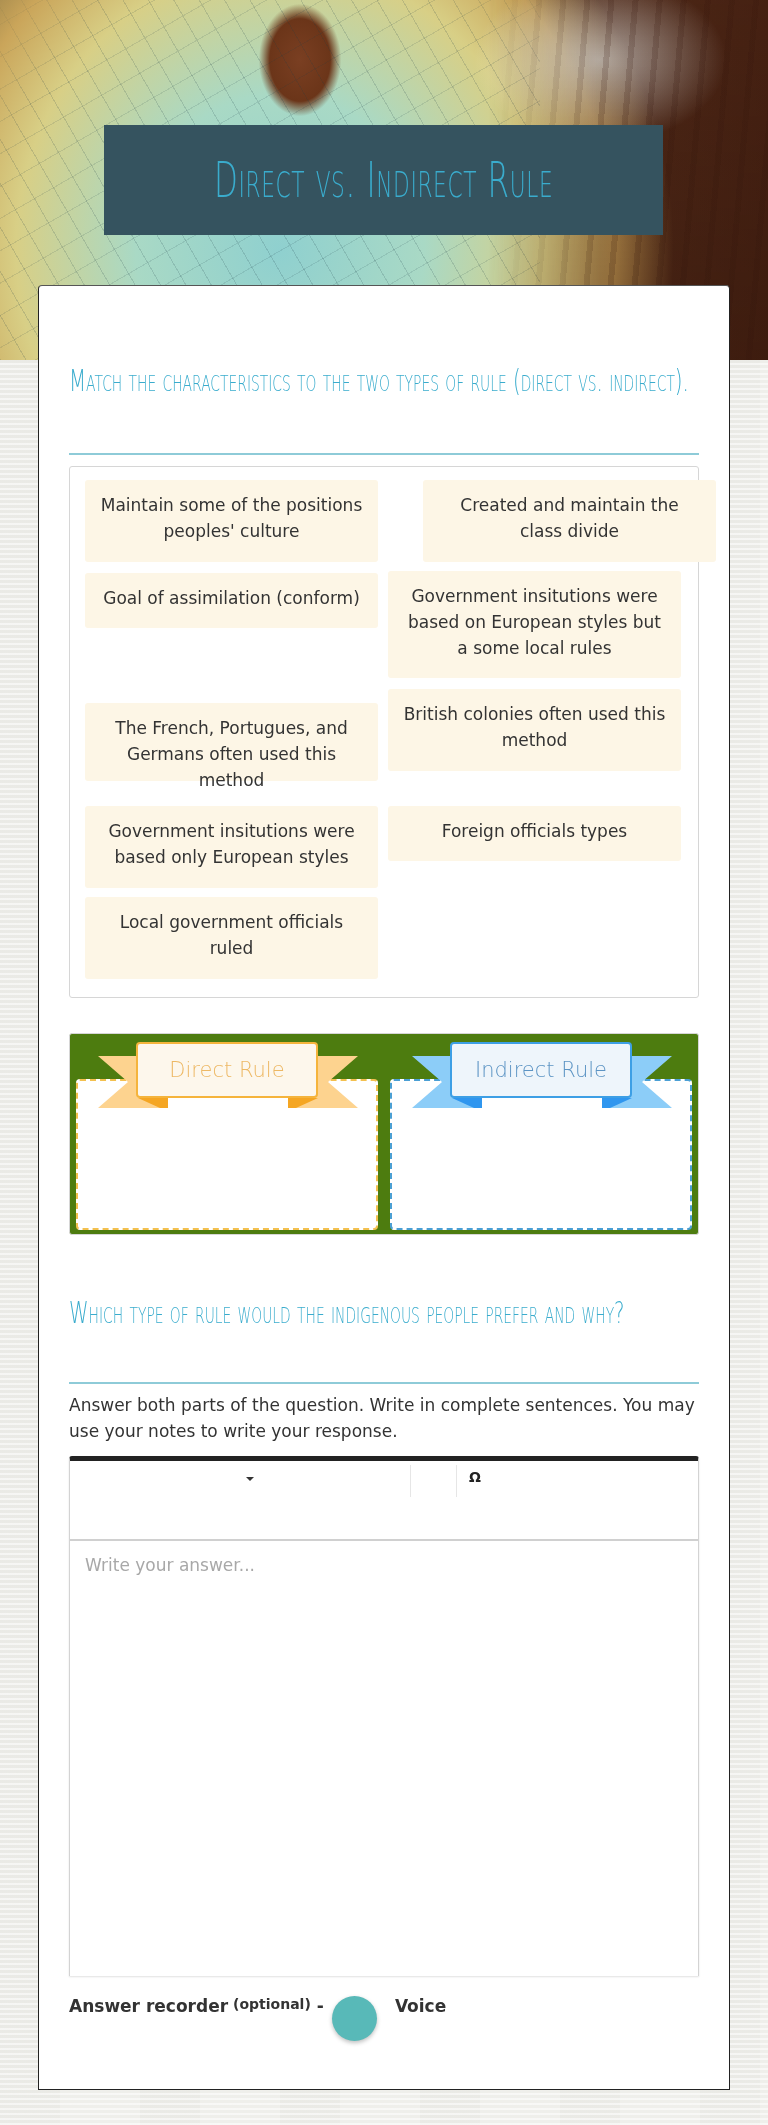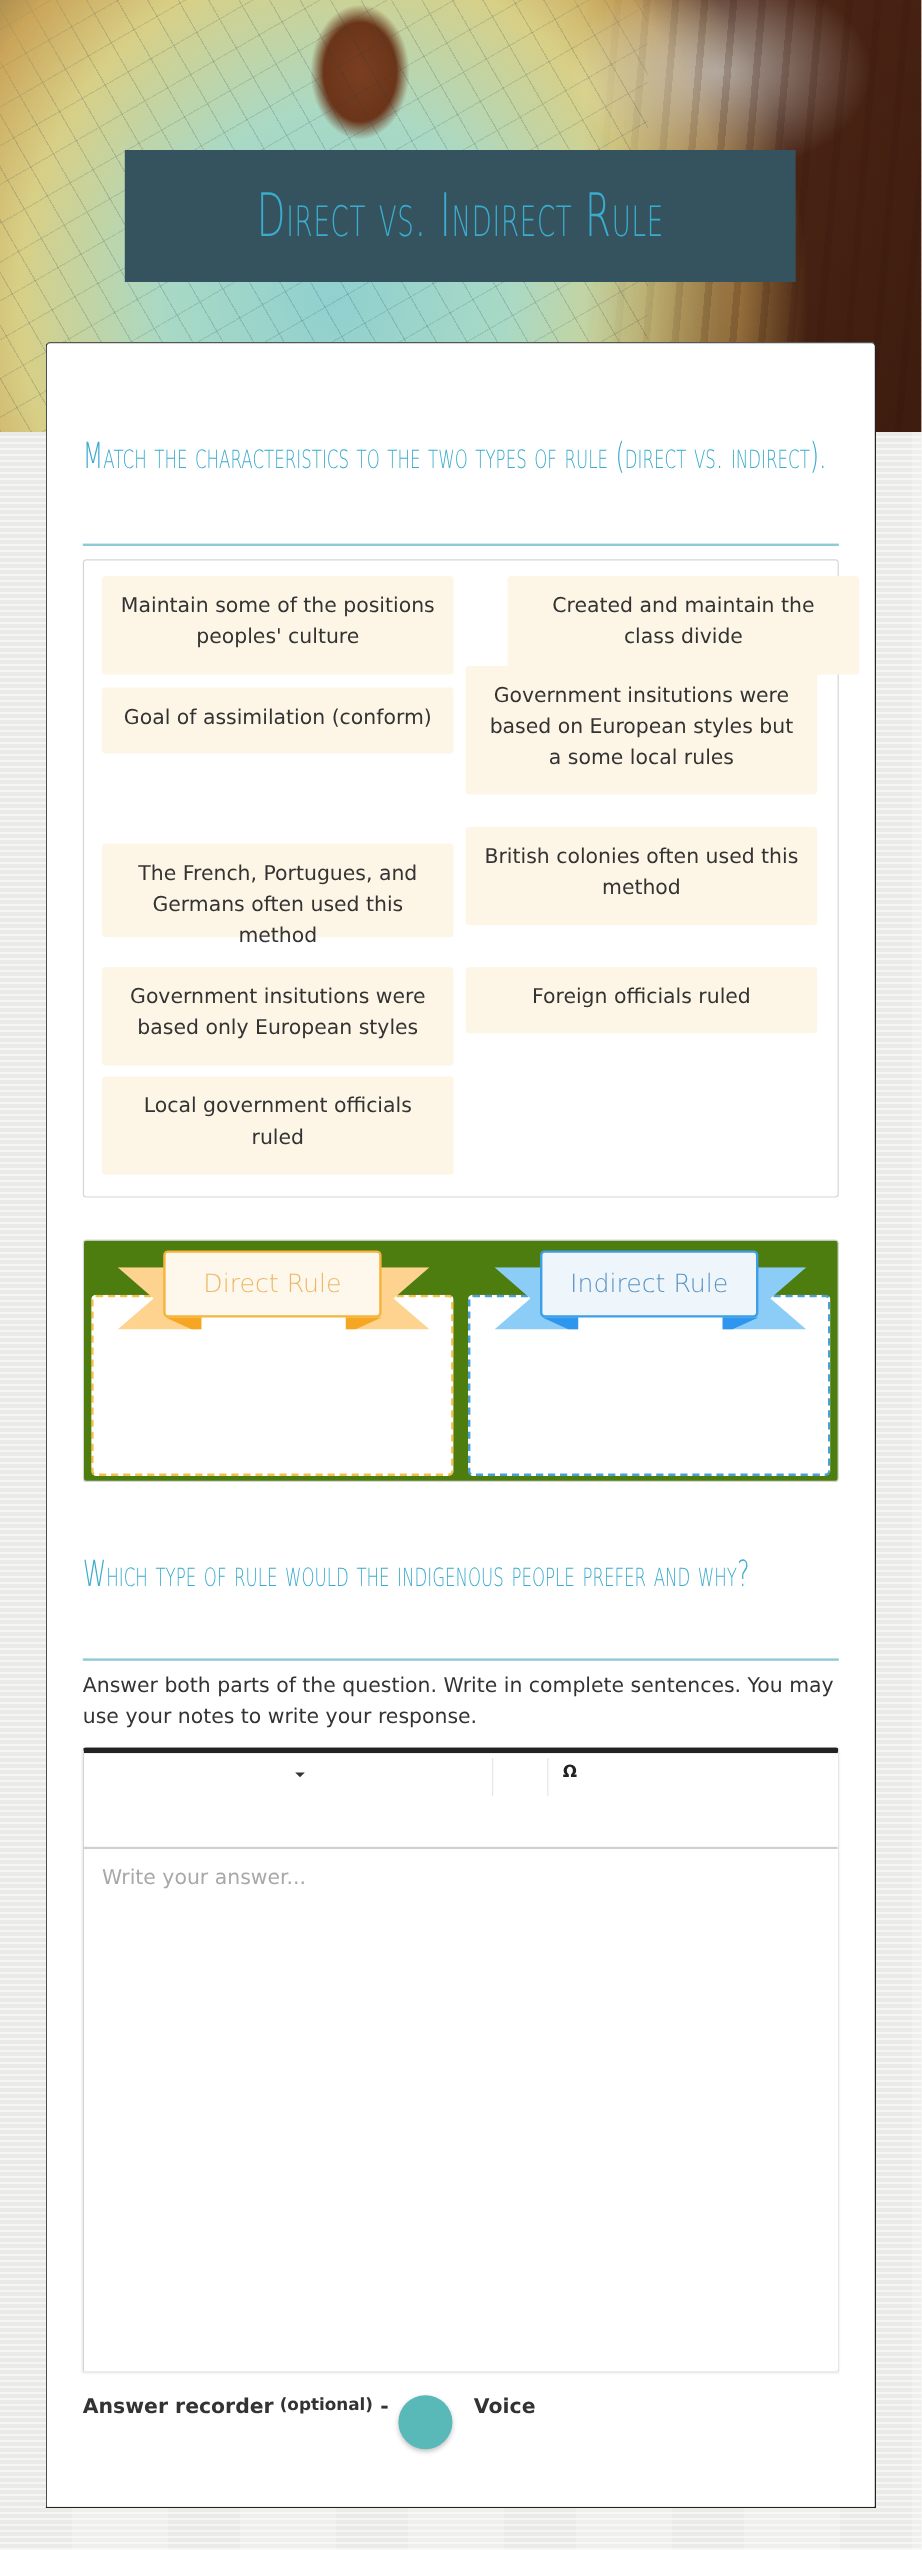--- a/index.html
+++ b/index.html
@@ -166,27 +166,27 @@
   <h2 class="q-heading" style="top:75px;">
     <span>Match the characteristics to the two types of rule (direct vs. indirect).</span>
   </h2>
   <div class="q-rule" style="top:167px;"></div>
 
   <div class="match-box">
     <div class="tile" style="left:15px; top:13px; height:82px;"><span>Maintain some of the positions peoples' culture</span></div>
     <div class="tile" style="left:318px; top:13px; height:82px;margin-left:35px;"><span>Created and maintain the class divide</span></div>
 
     <div class="tile" style="left:15px; top:106px; height:55px;"><span>Goal of assimilation (conform)</span></div>
-    <div class="tile" style="left:318px; top:88px; height:107px;"><span>Government insitutions were based on European styles but a some local rules</span></div>
+    <div class="tile" style="left:318px; top:104px; height:107px;"><span>Government insitutions were based on European styles but a some local rules</span></div>
 
     <div class="tile" style="left:15px; top:236px; height:78px;"><span>The French, Portugues, and Germans often used this method</span></div>
     <div class="tile" style="left:318px; top:222px; height:82px;"><span>British colonies often used this method</span></div>
 
     <div class="tile" style="left:15px; top:339px; height:82px;"><span>Government insitutions were based only European styles</span></div>
-    <div class="tile" style="left:318px; top:339px; height:55px;"><span>Foreign officials ruled</span></div>
+    <div class="tile" style="left:318px; top:339px; height:55px;"><span>Foreign officials types</span></div>
 
     <div class="tile" style="left:15px; top:430px; height:82px;"><span>Local government officials ruled</span></div>
   </div>
 
   <div class="drop-area">
     <div class="zone direct"></div>
     <div class="zone indirect"></div>
 
     <div class="ribbon direct">
       <svg class="tail" style="left:0;" viewBox="0 0 70 52">

